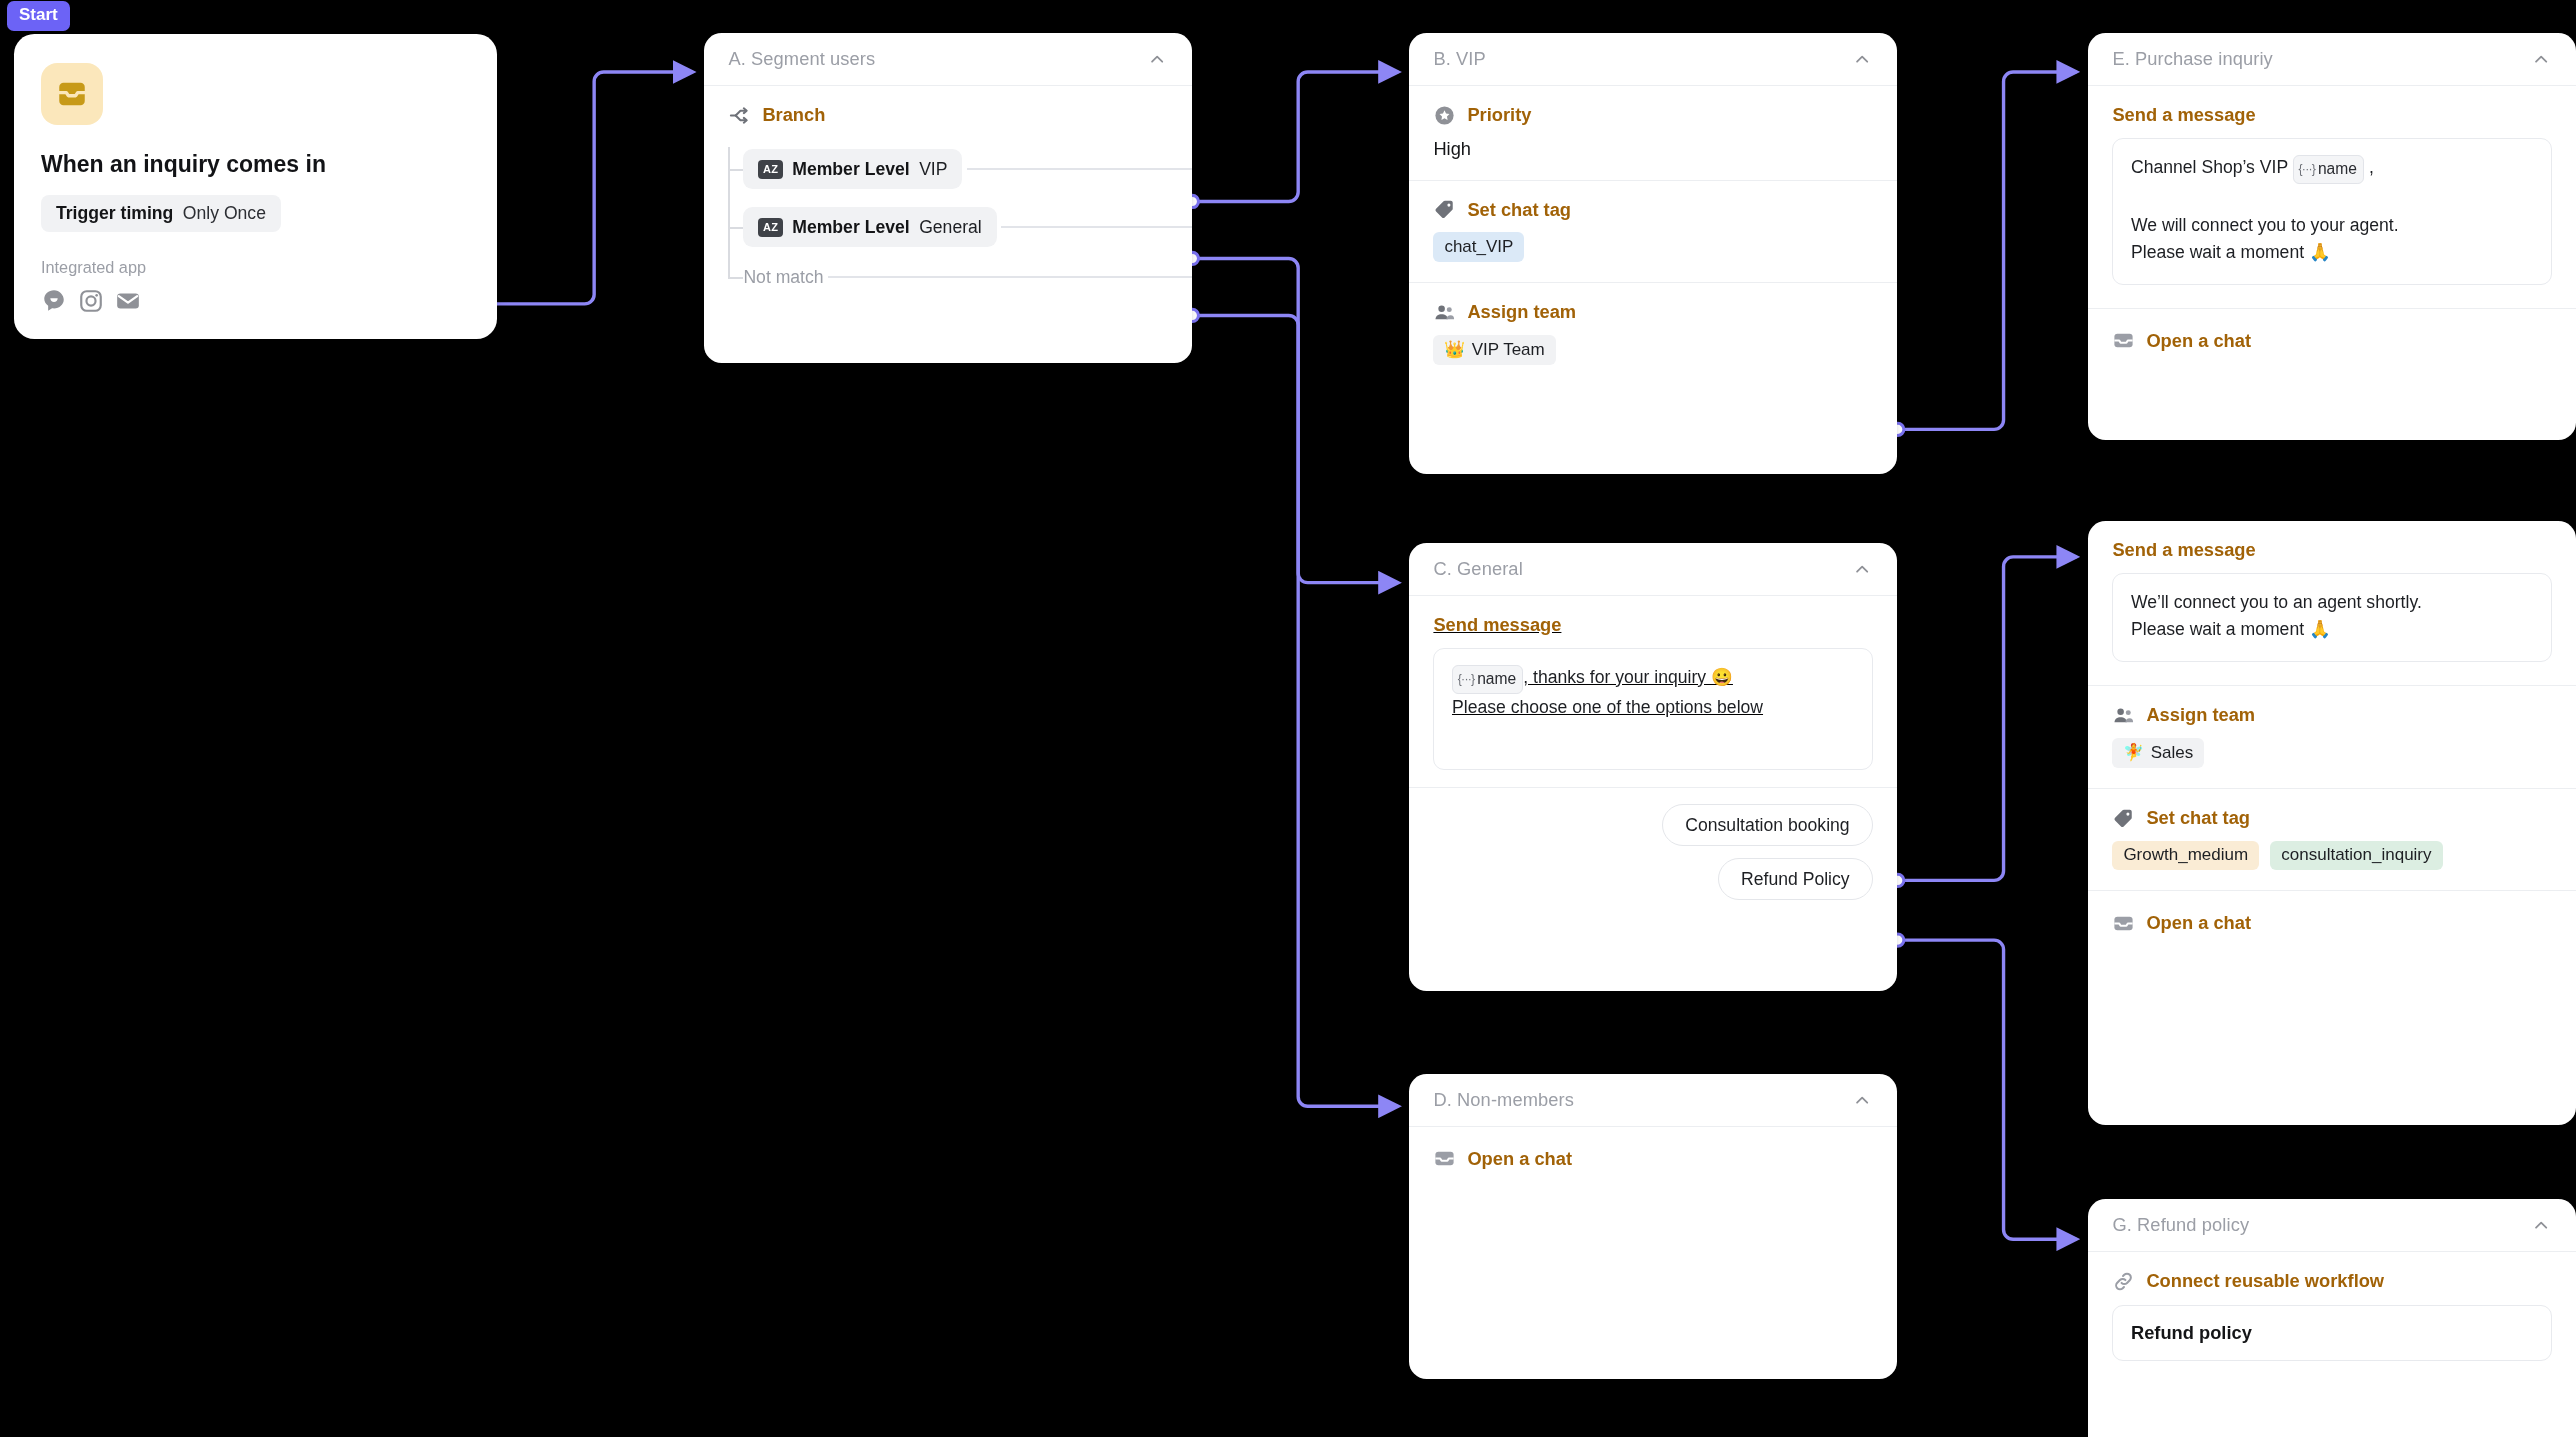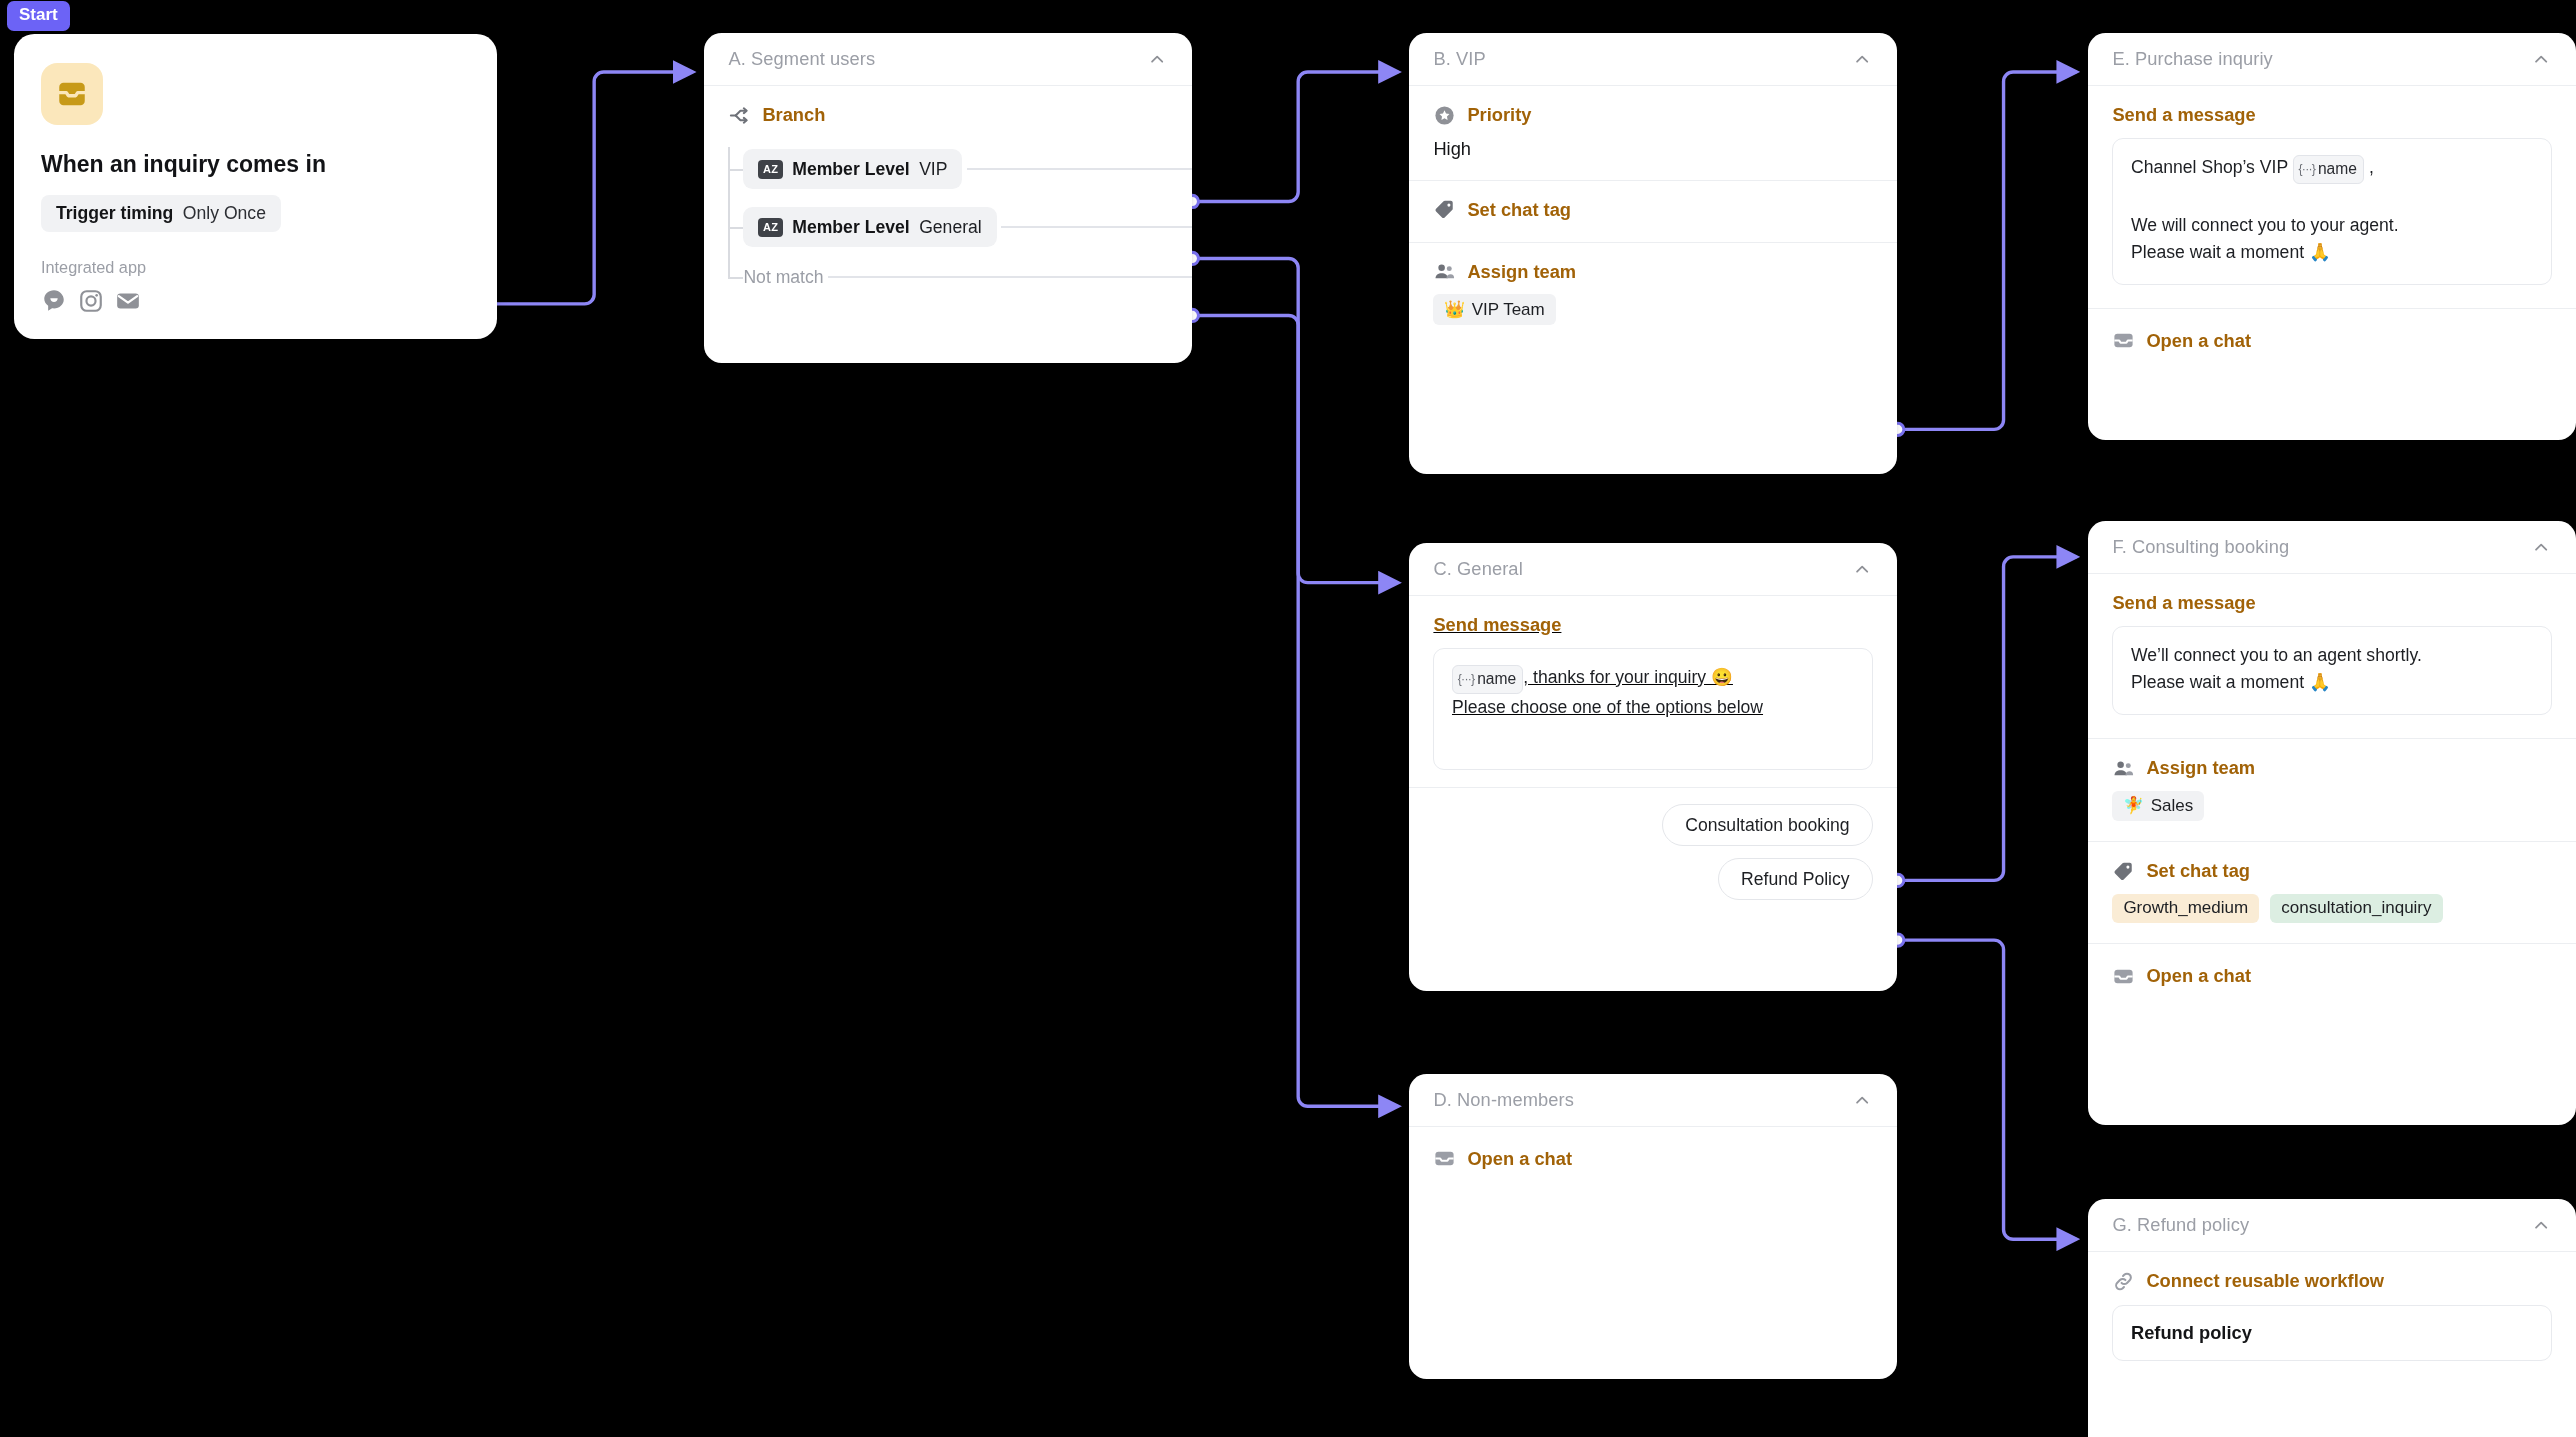--- a/index.html
+++ b/index.html
@@ -275,20 +275,23 @@
     <div class="sect">
       <div class="sect-head">
         <span class="ico">
           <svg viewBox="0 0 24 24">
               <path fill="#6f7279" d="M3.2 11.3 11 3.5c.4-.4.9-.6 1.4-.6h6.2c1.1 0 2 .9 2 2v6.2c0 .5-.2 1-.6 1.4l-7.8 7.8c-.8.8-2 .8-2.8 0l-6.2-6.2c-.8-.8-.8-2 0-2.8z"></path>
               <circle cx="16.6" cy="7.4" r="1.6" fill="#fff"></circle>
             </svg>
         </span>
         <span class="sect-title">Set chat tag</span>
       </div>
+      <div>
+        <span class="tag blue">chat_VIP</span>
+      </div>
     </div>
     <div class="sect">
       <div class="sect-head">
         <span class="ico">
           <svg viewBox="0 0 24 24">
               <circle cx="9" cy="8" r="3.4" fill="#6f7279"></circle>
               <path fill="#6f7279" d="M2.6 19c0-3.2 2.8-5.2 6.4-5.2s6.4 2 6.4 5.2z"></path>
               <circle cx="17" cy="9" r="2.6" fill="#9b9ea6"></circle>
               <path fill="#9b9ea6" d="M14 19c0-2.6 1.9-4.2 4.4-4.2S22 16.4 22 19z"></path>
             </svg>
@@ -381,28 +384,20 @@
               <rect x="2.5" y="5" width="19" height="14" rx="3.2" fill="#9b9ea6"></rect>
               <path d="M2.5 12h5l1.5 2.3h6L16.5 12h5" fill="none" stroke="#fff" stroke-width="2.2" stroke-linejoin="round"></path>
             </svg>
         </span>
         <span class="sect-title">Open a chat</span>
       </div>
     </div>
   </div>
 
   <div class="node" style="left:2088px; top:521px; width:488px; height:604px;">
-    <div class="node-head">
-      <span class="node-title">F. Consulting booking</span>
-      <span class="chev">
-        <svg viewBox="0 0 24 24" fill="none" stroke="#8f9197" stroke-width="2.1" stroke-linecap="round" stroke-linejoin="round">
-            <path d="M6 15l6-6 6 6"></path>
-          </svg>
-      </span>
-    </div>
     <div class="sect" style="padding-bottom:23px;">
       <div class="sect-title">Send a message</div>
       <div class="msgbox">
         <span>We’ll connect you to an agent shortly.</span><br>
         <span>Please wait a moment 🙏</span>
       </div>
     </div>
     <div class="sect">
       <div class="sect-head">
         <span class="ico">

